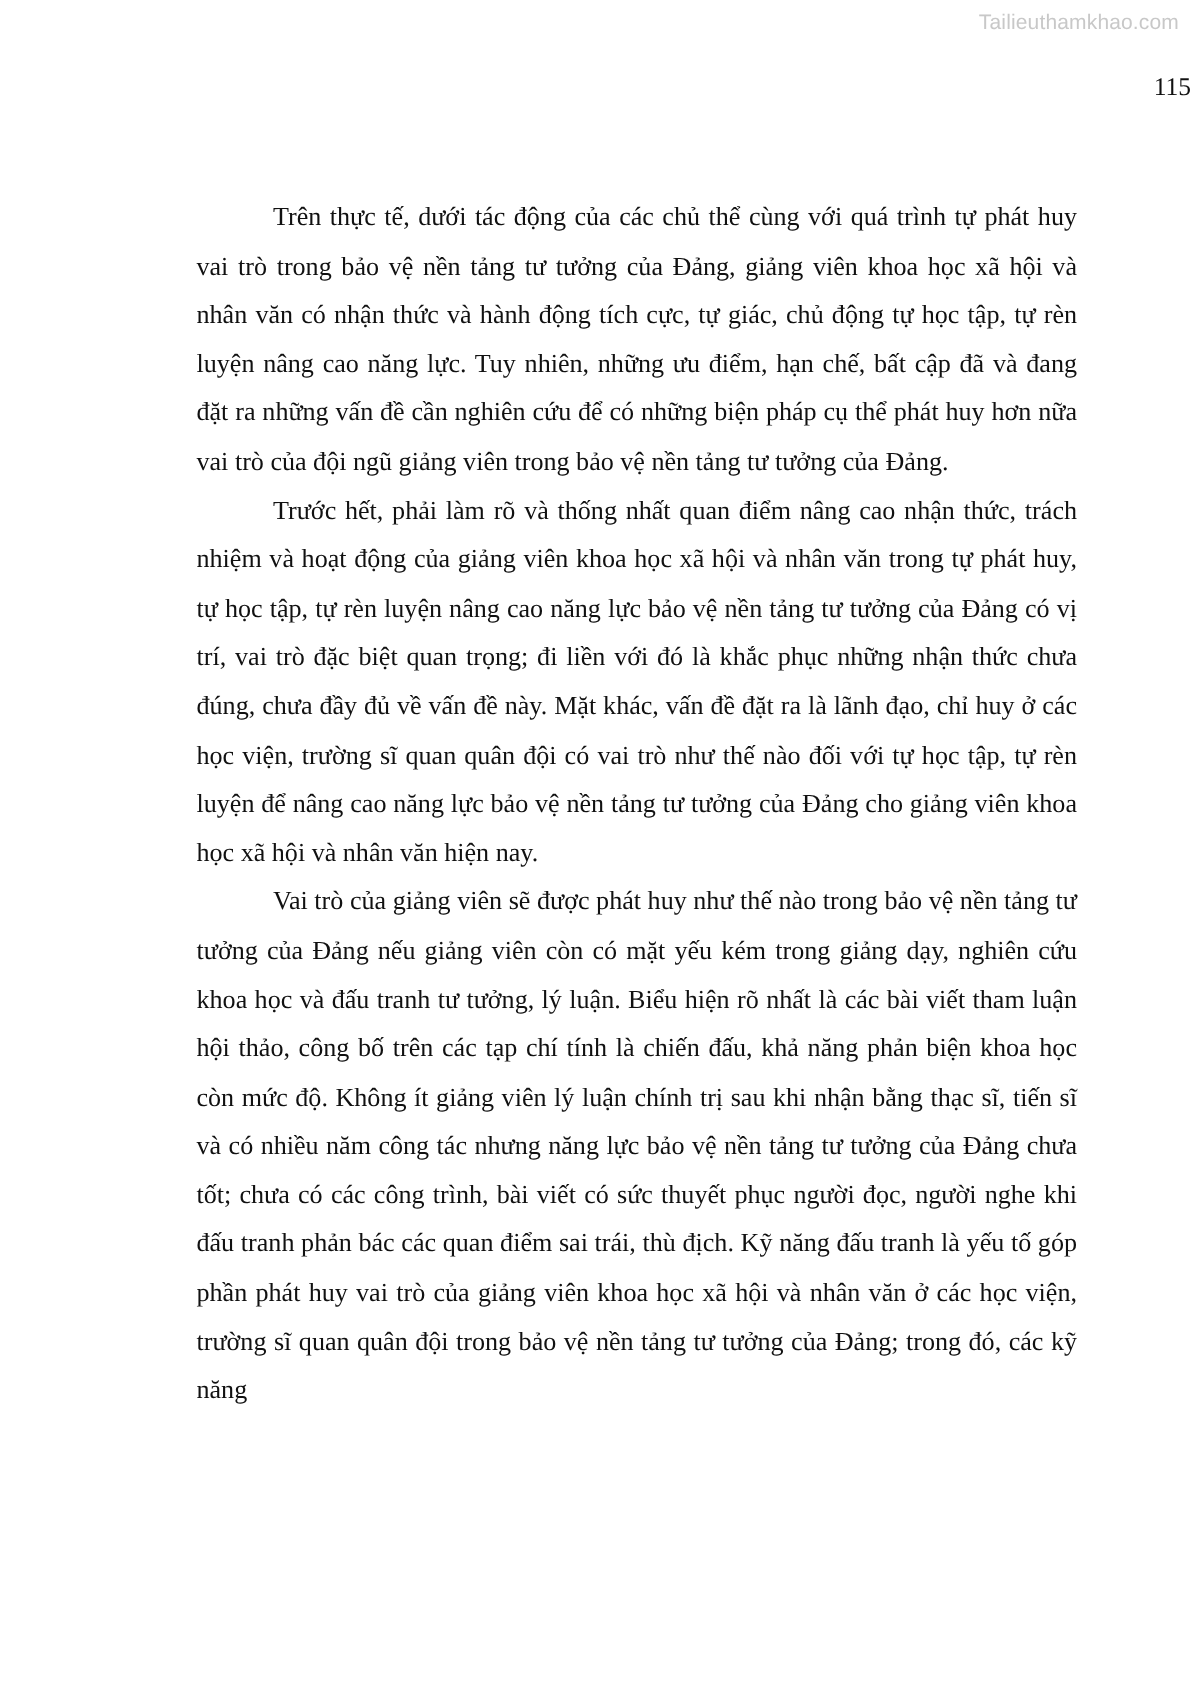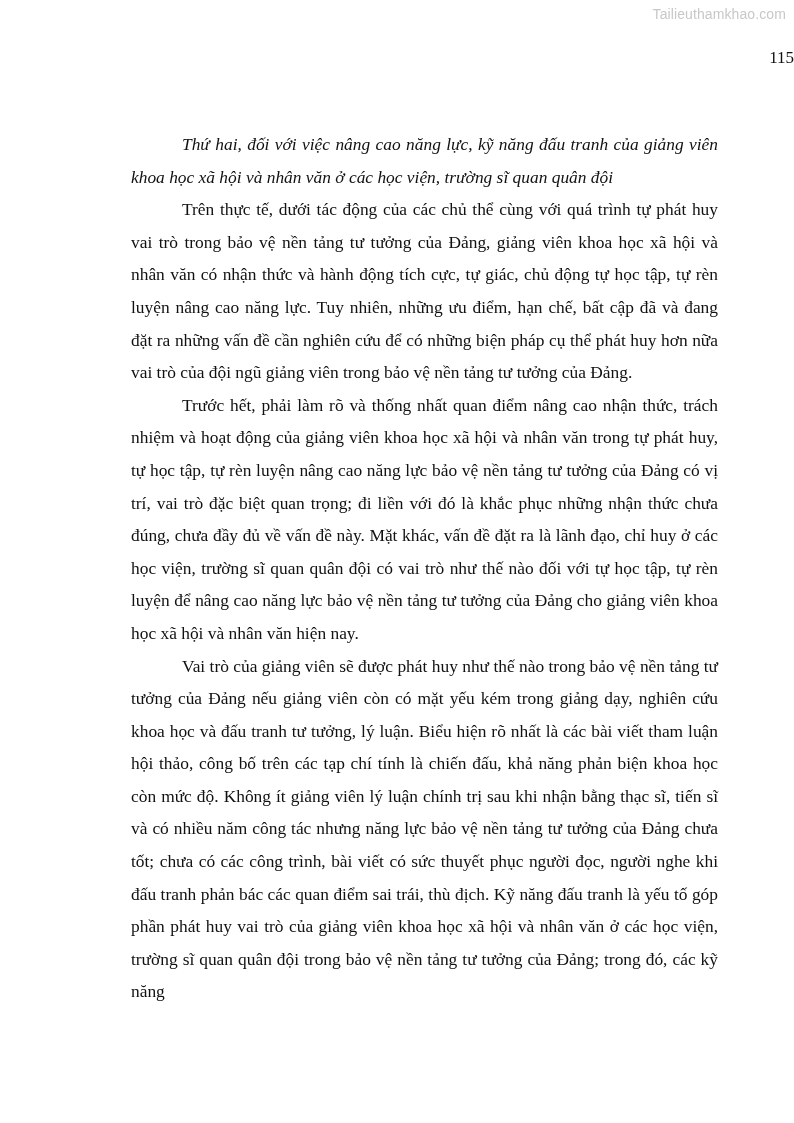--- a/index.html
+++ b/index.html
@@ -24,17 +24,16 @@
     .content p.heading { font-style: italic; }
   </style>
 </head>
 <body>
 
 <div class="watermark">Tailieuthamkhao.com</div>
 
 <div class="page-number">115</div>
 
 <div class="content">
-  <p class="heading">Thứ hai, đối với việc nâng cao năng lực, kỹ năng đấu tranh của giảng viên khoa học xã hội và nhân văn ở các học viện, trường sĩ quan quân đội</p>
   <p>Trên thực tế, dưới tác động của các chủ thể cùng với quá trình tự phát huy vai trò trong bảo vệ nền tảng tư tưởng của Đảng, giảng viên khoa học xã hội và nhân văn có nhận thức và hành động tích cực, tự giác, chủ động tự học tập, tự rèn luyện nâng cao năng lực. Tuy nhiên, những ưu điểm, hạn chế, bất cập đã và đang đặt ra những vấn đề cần nghiên cứu để có những biện pháp cụ thể phát huy hơn nữa vai trò của đội ngũ giảng viên trong bảo vệ nền tảng tư tưởng của Đảng.</p>
   <p>Trước hết, phải làm rõ và thống nhất quan điểm nâng cao nhận thức, trách nhiệm và hoạt động của giảng viên khoa học xã hội và nhân văn trong tự phát huy, tự học tập, tự rèn luyện nâng cao năng lực bảo vệ nền tảng tư tưởng của Đảng có vị trí, vai trò đặc biệt quan trọng; đi liền với đó là khắc phục những nhận thức chưa đúng, chưa đầy đủ về vấn đề này. Mặt khác, vấn đề đặt ra là lãnh đạo, chỉ huy ở các học viện, trường sĩ quan quân đội có vai trò như thế nào đối với tự học tập, tự rèn luyện để nâng cao năng lực bảo vệ nền tảng tư tưởng của Đảng cho giảng viên khoa học xã hội và nhân văn hiện nay.</p>
   <p>Vai trò của giảng viên sẽ được phát huy như thế nào trong bảo vệ nền tảng tư tưởng của Đảng nếu giảng viên còn có mặt yếu kém trong giảng dạy, nghiên cứu khoa học và đấu tranh tư tưởng, lý luận. Biểu hiện rõ nhất là các bài viết tham luận hội thảo, công bố trên các tạp chí tính là chiến đấu, khả năng phản biện khoa học còn mức độ. Không ít giảng viên lý luận chính trị sau khi nhận bằng thạc sĩ, tiến sĩ và có nhiều năm công tác nhưng năng lực bảo vệ nền tảng tư tưởng của Đảng chưa tốt; chưa có các công trình, bài viết có sức thuyết phục người đọc, người nghe khi đấu tranh phản bác các quan điểm sai trái, thù địch. Kỹ năng đấu tranh là yếu tố góp phần phát huy vai trò của giảng viên khoa học xã hội và nhân văn ở các học viện, trường sĩ quan quân đội trong bảo vệ nền tảng tư tưởng của Đảng; trong đó, các kỹ năng</p>
 </div>
 
 </body></html>

